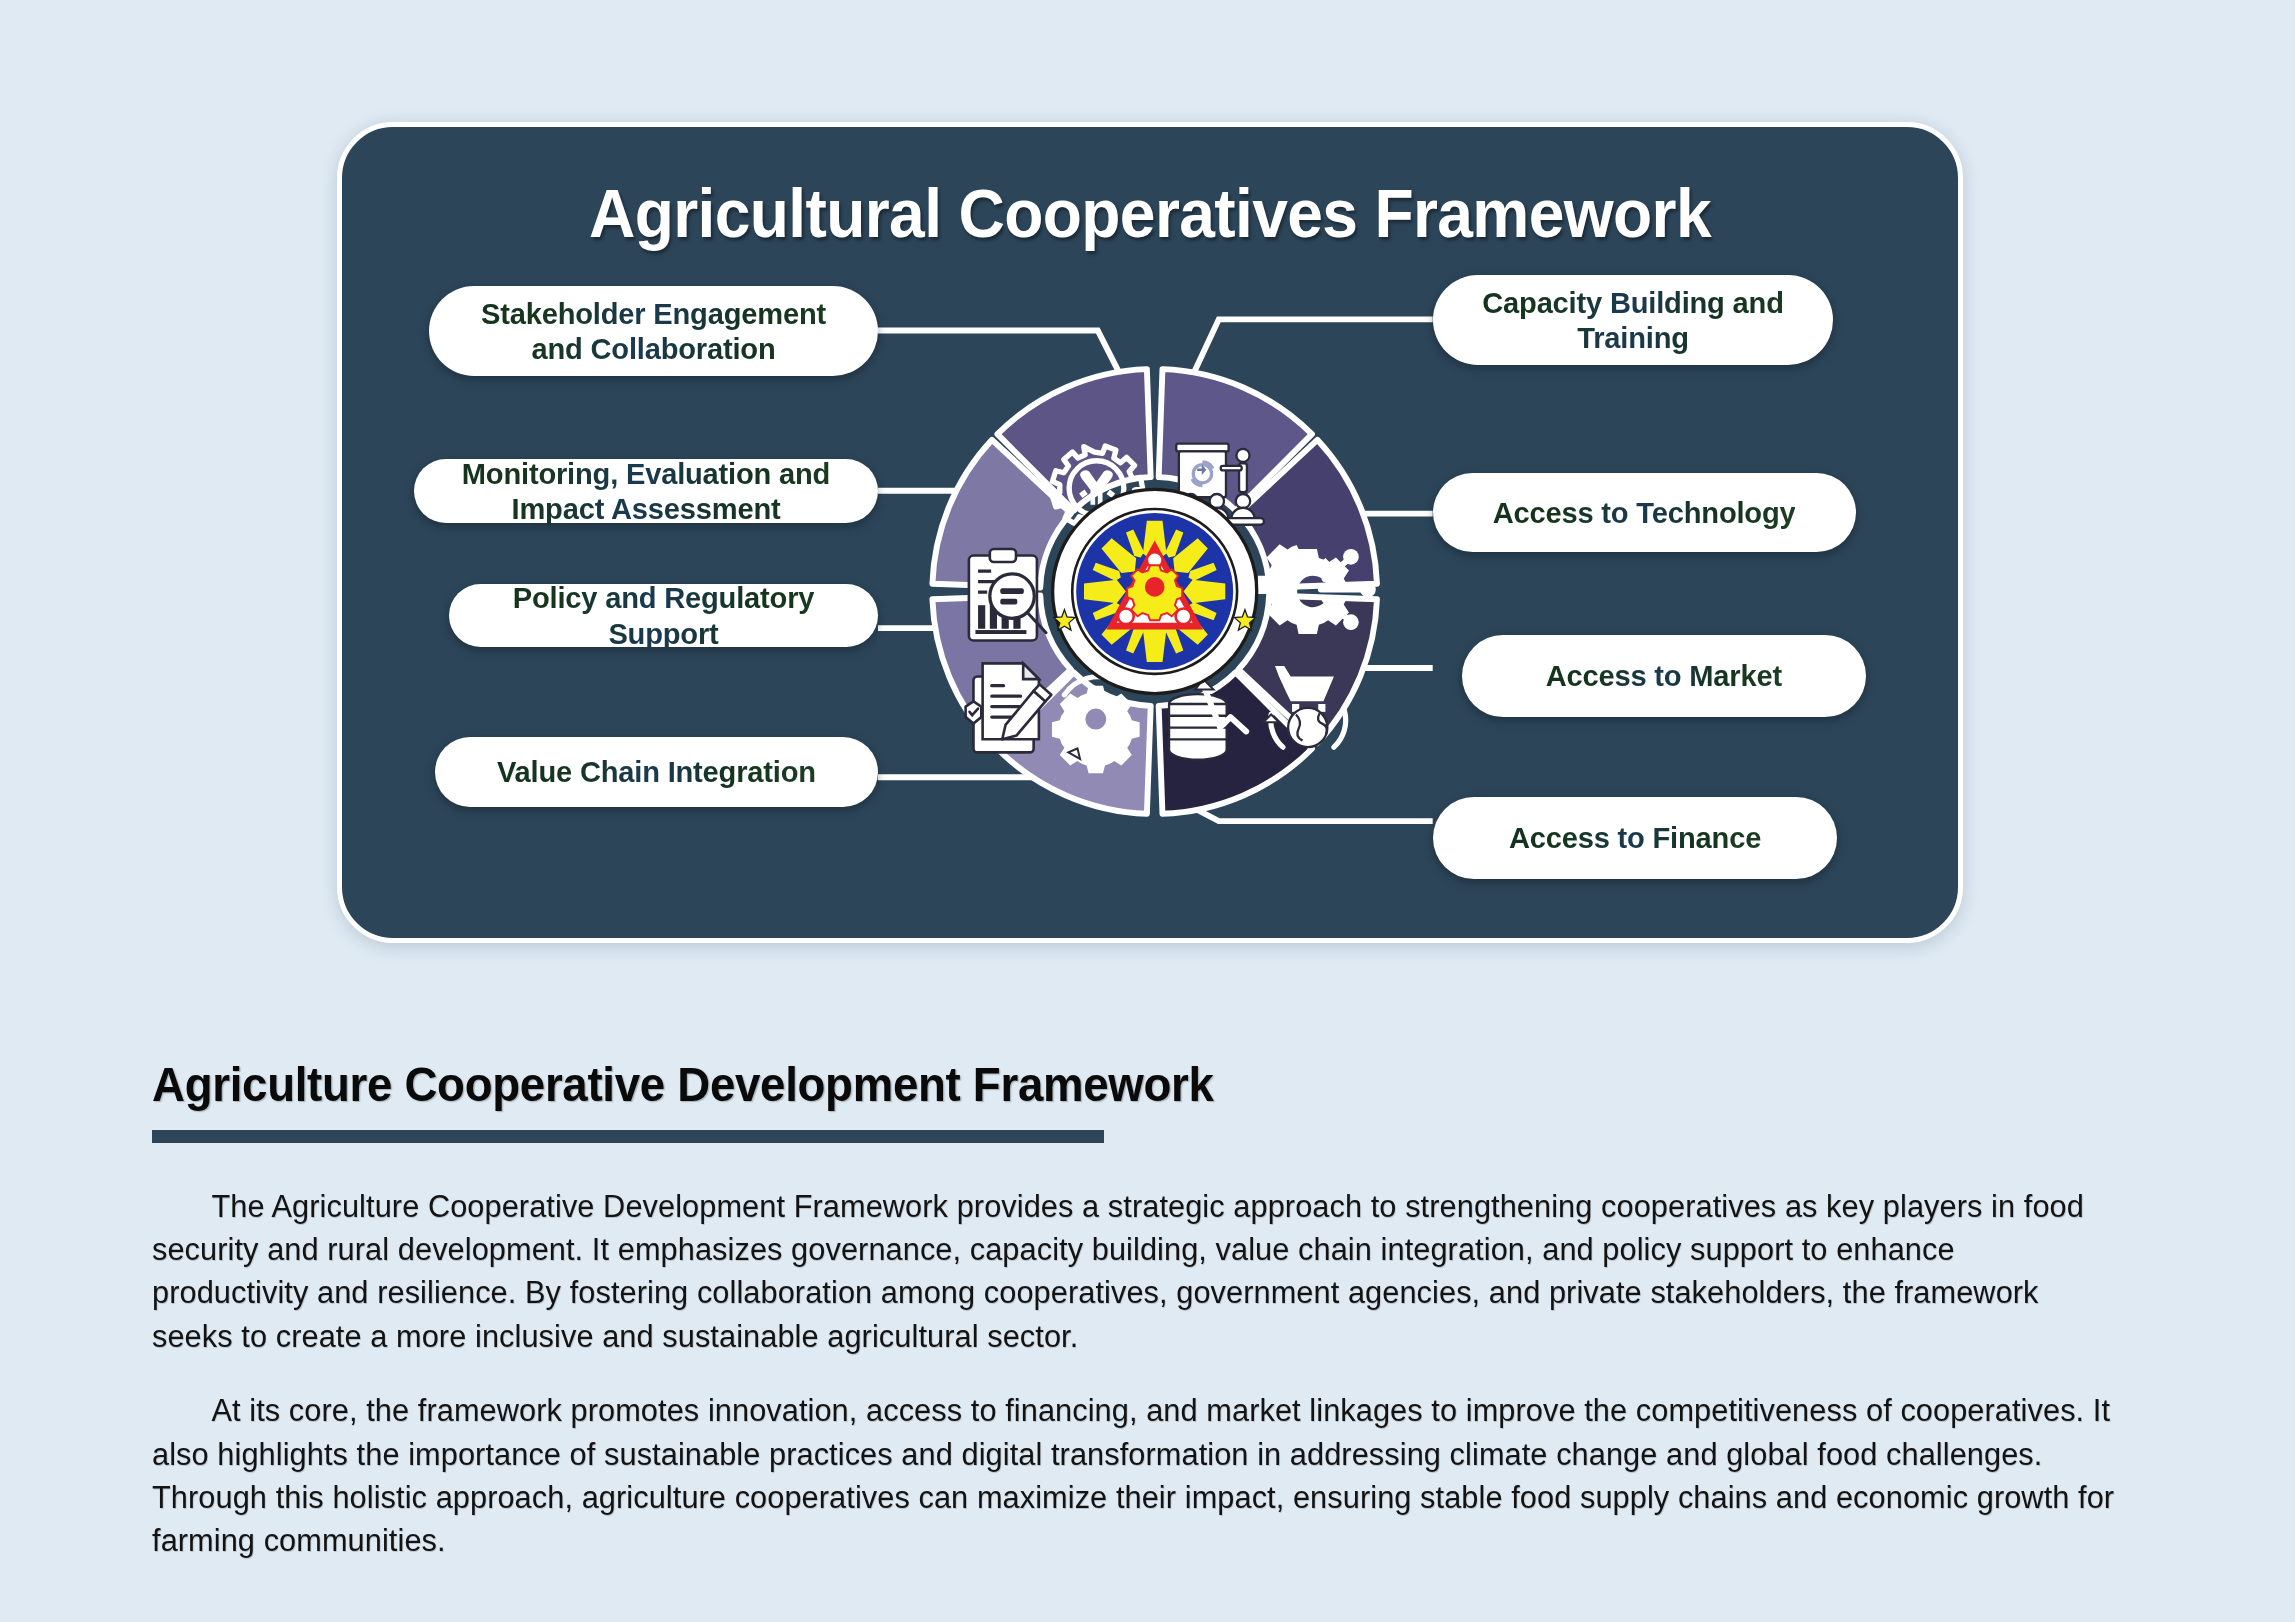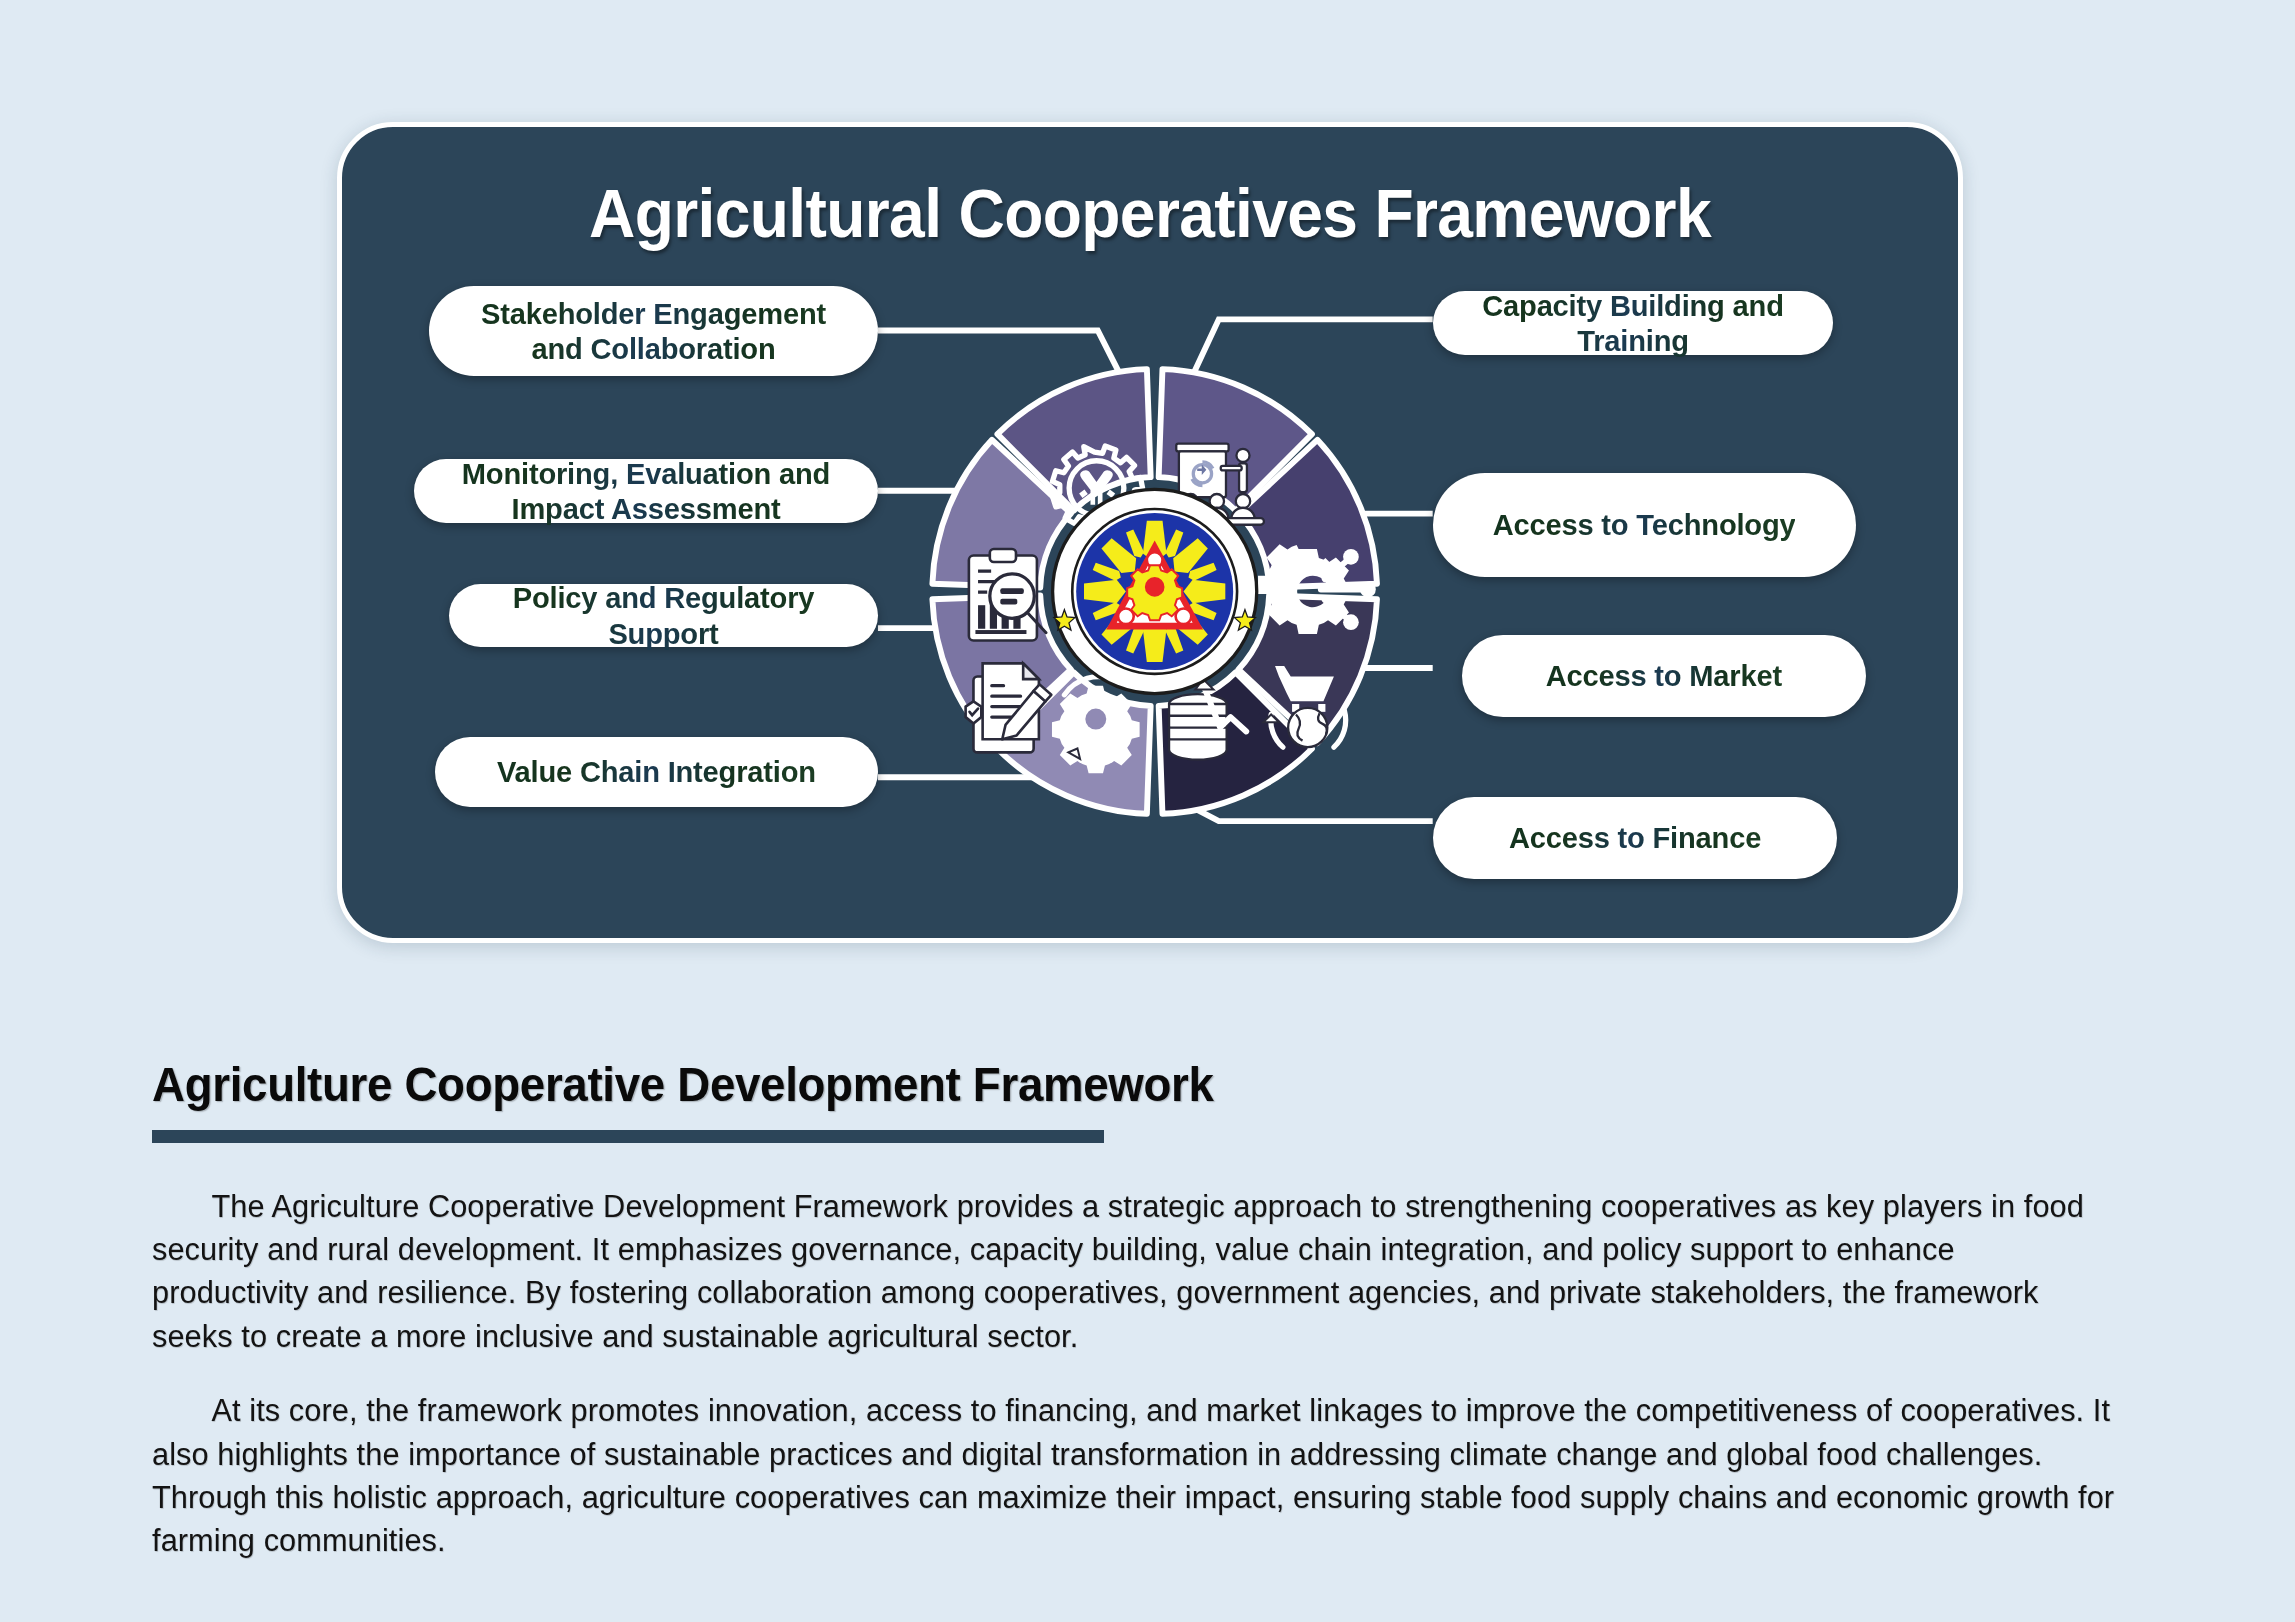--- a/index.html
+++ b/index.html
@@ -70,22 +70,22 @@
     -webkit-text-fill-color:transparent;
     letter-spacing:-0.2px;
     transform:scaleX(.97);
   }
   
   #pill-stakeholder{ left:87px; top:159px; width:449px; height:90px; }
   #pill-monitoring{  left:72px; top:332px; width:464px; height:64px; }
   #pill-policy{      left:107px; top:457px; width:429px; height:63px; }
   #pill-valuechain{  left:93px; top:610px; width:443px; height:70px; }
   
-  #pill-capacity{   left:1091px; top:164px; width:400px; height:64px; }
-  #pill-technology{ left:1091px; top:346px; width:423px; height:104px; }
+  #pill-capacity{   left:1091px; top:148px; width:400px; height:90px; }
+  #pill-technology{ left:1091px; top:346px; width:423px; height:79px; }
   #pill-market{     left:1120px; top:501px; width:404px; height:82px;margin-top:7px; }
   #pill-finance{    left:1091px; top:654px; width:404px; height:82px;margin-top:16px; }
 
   
   #article{
     position:absolute;
     left:152px; top:1057px;
     width:1999px;
   }
   #article-title{

